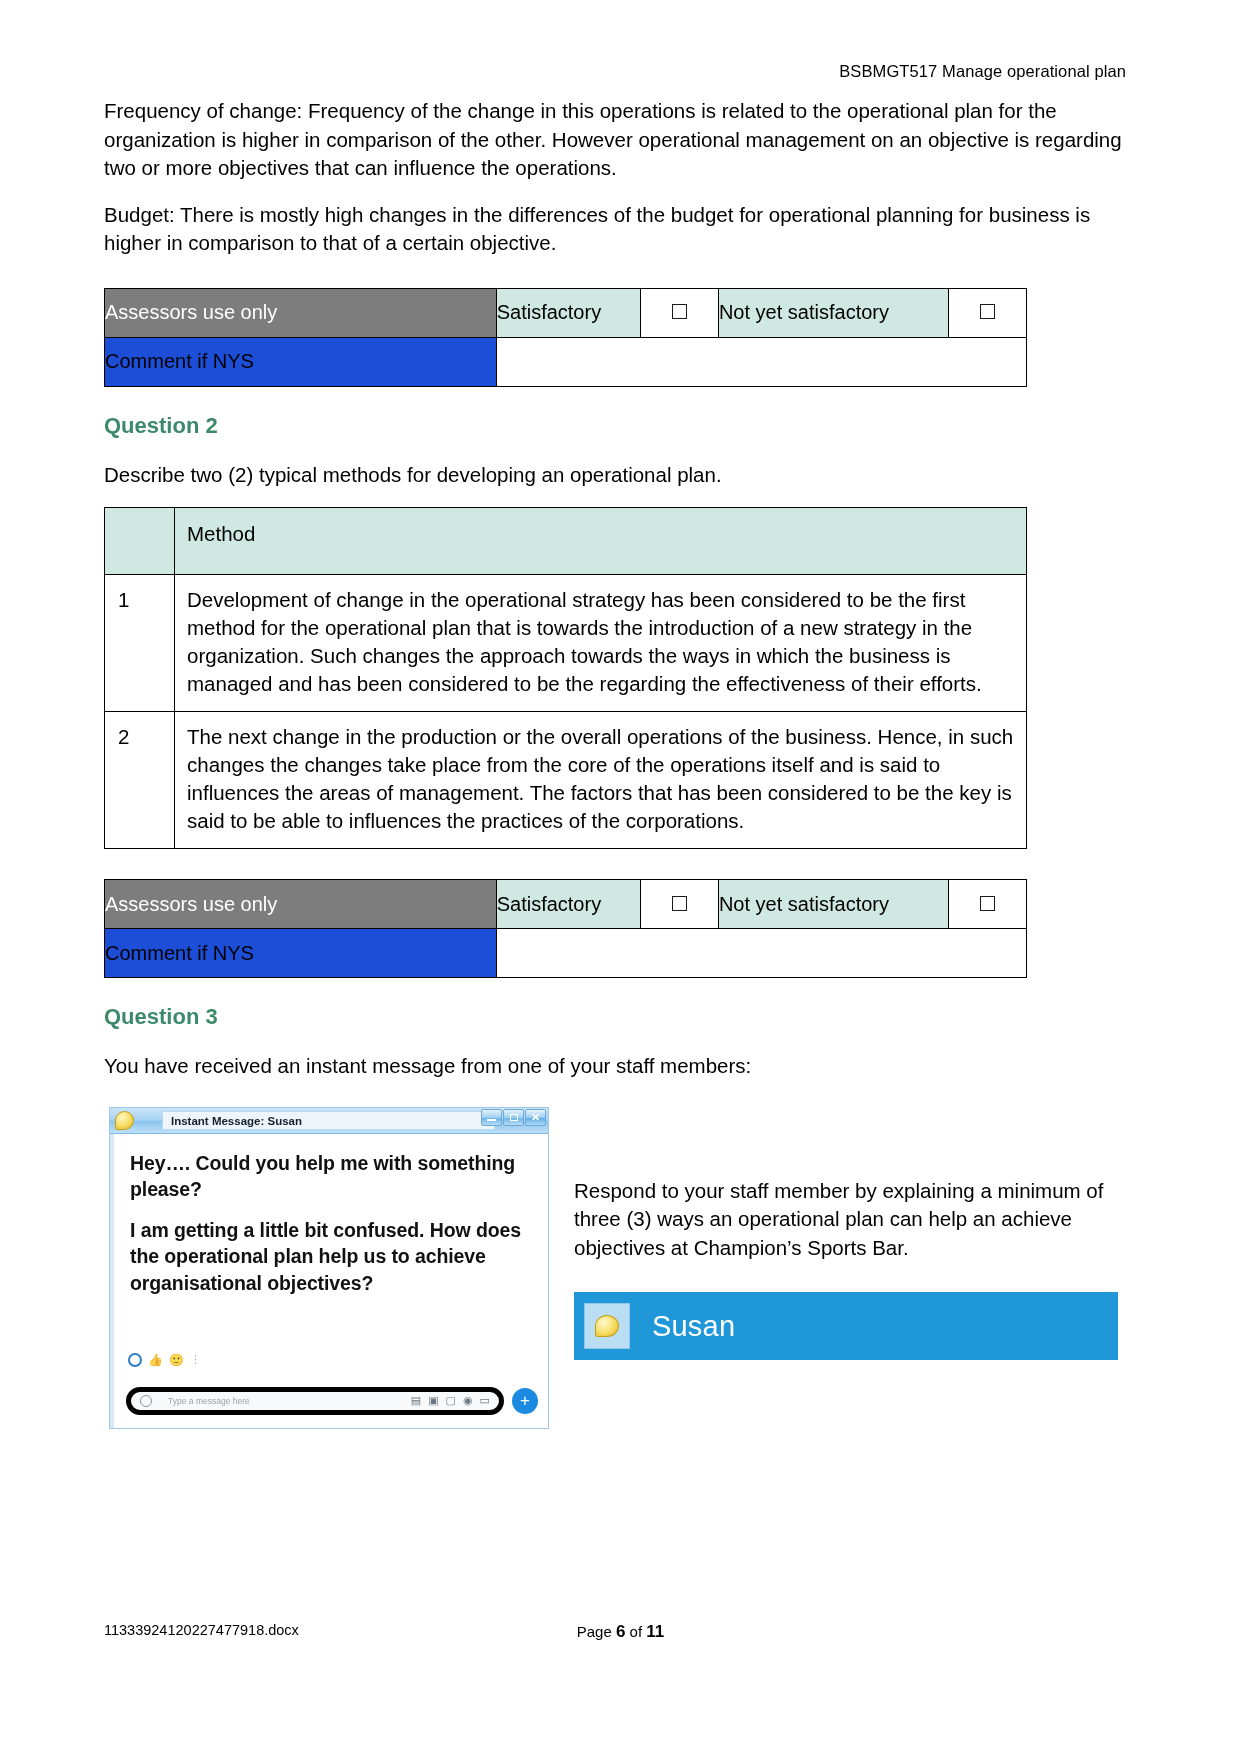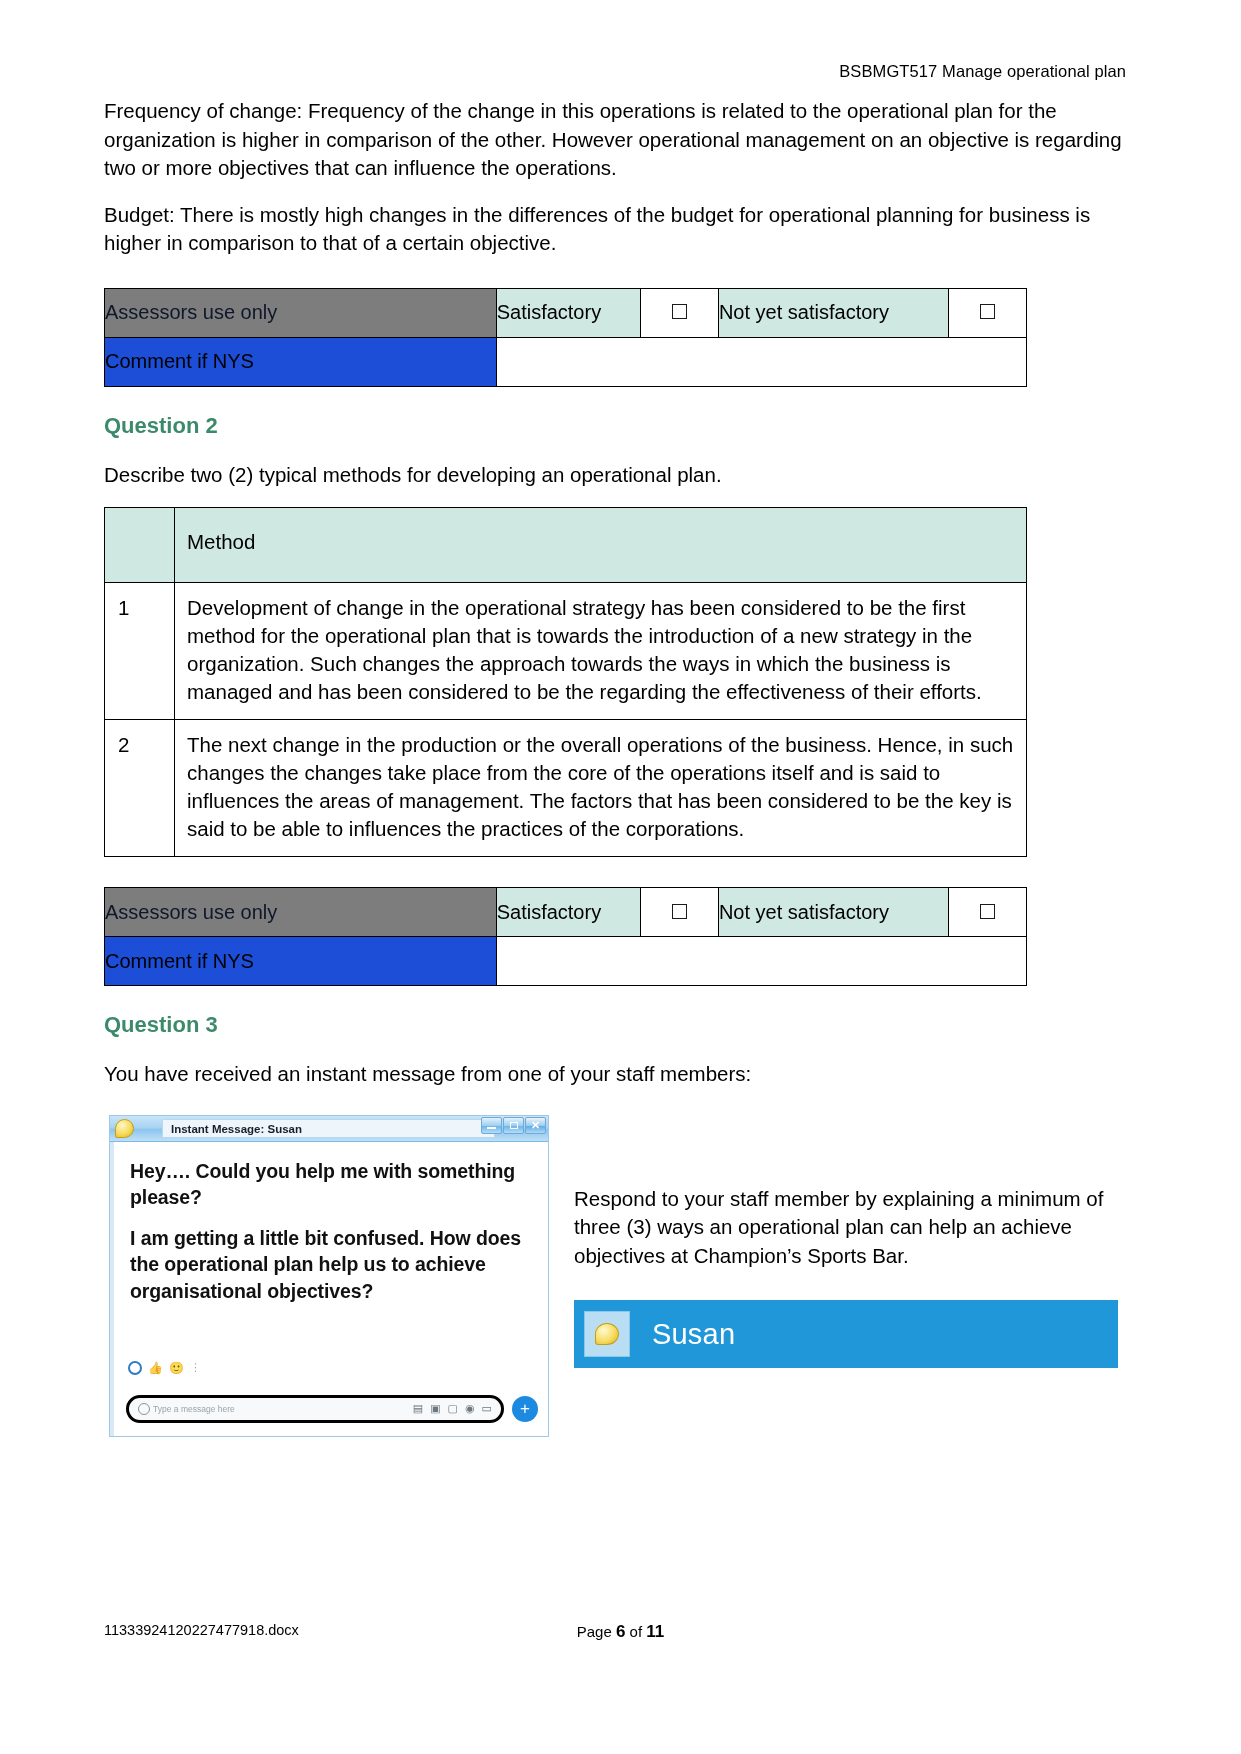--- a/index.html
+++ b/index.html
@@ -78,21 +78,21 @@
   }
   table.assessor-table td {
     border: 1px solid #000000;
     padding: 0;
     vertical-align: middle;
     height: 48px;
     font-size: 20px;
   }
   td.assessors-label {
     background: #7D7D7D;
-    color: #0f172a;
+    color: #ffffff;
     padding-left: 12px;
     width: 355px;
   }
   td.satisfactory-label {
     background: #CFE8E2;
     padding-left: 11px;
     width: 130px;
   }
   td.check-cell {
     background: #ffffff;
@@ -136,21 +136,21 @@
     padding: 11px 12px 13px 12px;
   }
   table.method-table td.num-col {
     width: 44px;
     text-align: left;
     padding-left: 13px;
   }
   table.method-table tr.head-row td {
     background: #CFE8E2;
     height: 40px;
-    padding-top: 20px;
+    padding-top: 12px;
     padding-bottom: 14px;
   }
   table.method-table tr.head-row td.num-col {
     background: #CFE8E2;
   }
 
   
   .q3-figure-row {
     position: relative;
     width: 1026px;
@@ -298,28 +298,28 @@
     left: 12px;
     right: 10px;
     bottom: 14px;
     display: flex;
     align-items: center;
     gap: 8px;
   }
   .im-input-box {
     flex: 1 1 auto;
     height: 28px;
-    border: 3px solid #000000;
+    border: 5px solid #000000;
     border-radius: 14px;
     background: #f7f9fa;
     display: flex;
     align-items: center;
     padding: 0 9px;
     box-sizing: border-box;
-    gap: 3px;
+    gap: 16px;
   }
   .im-placeholder {
     font-size: 8.5px;
     color: #9aa3ab;
     flex: 1 1 auto;
     white-space: nowrap;
     overflow: hidden;
   }
   .im-tool-icons {
     display: flex;

